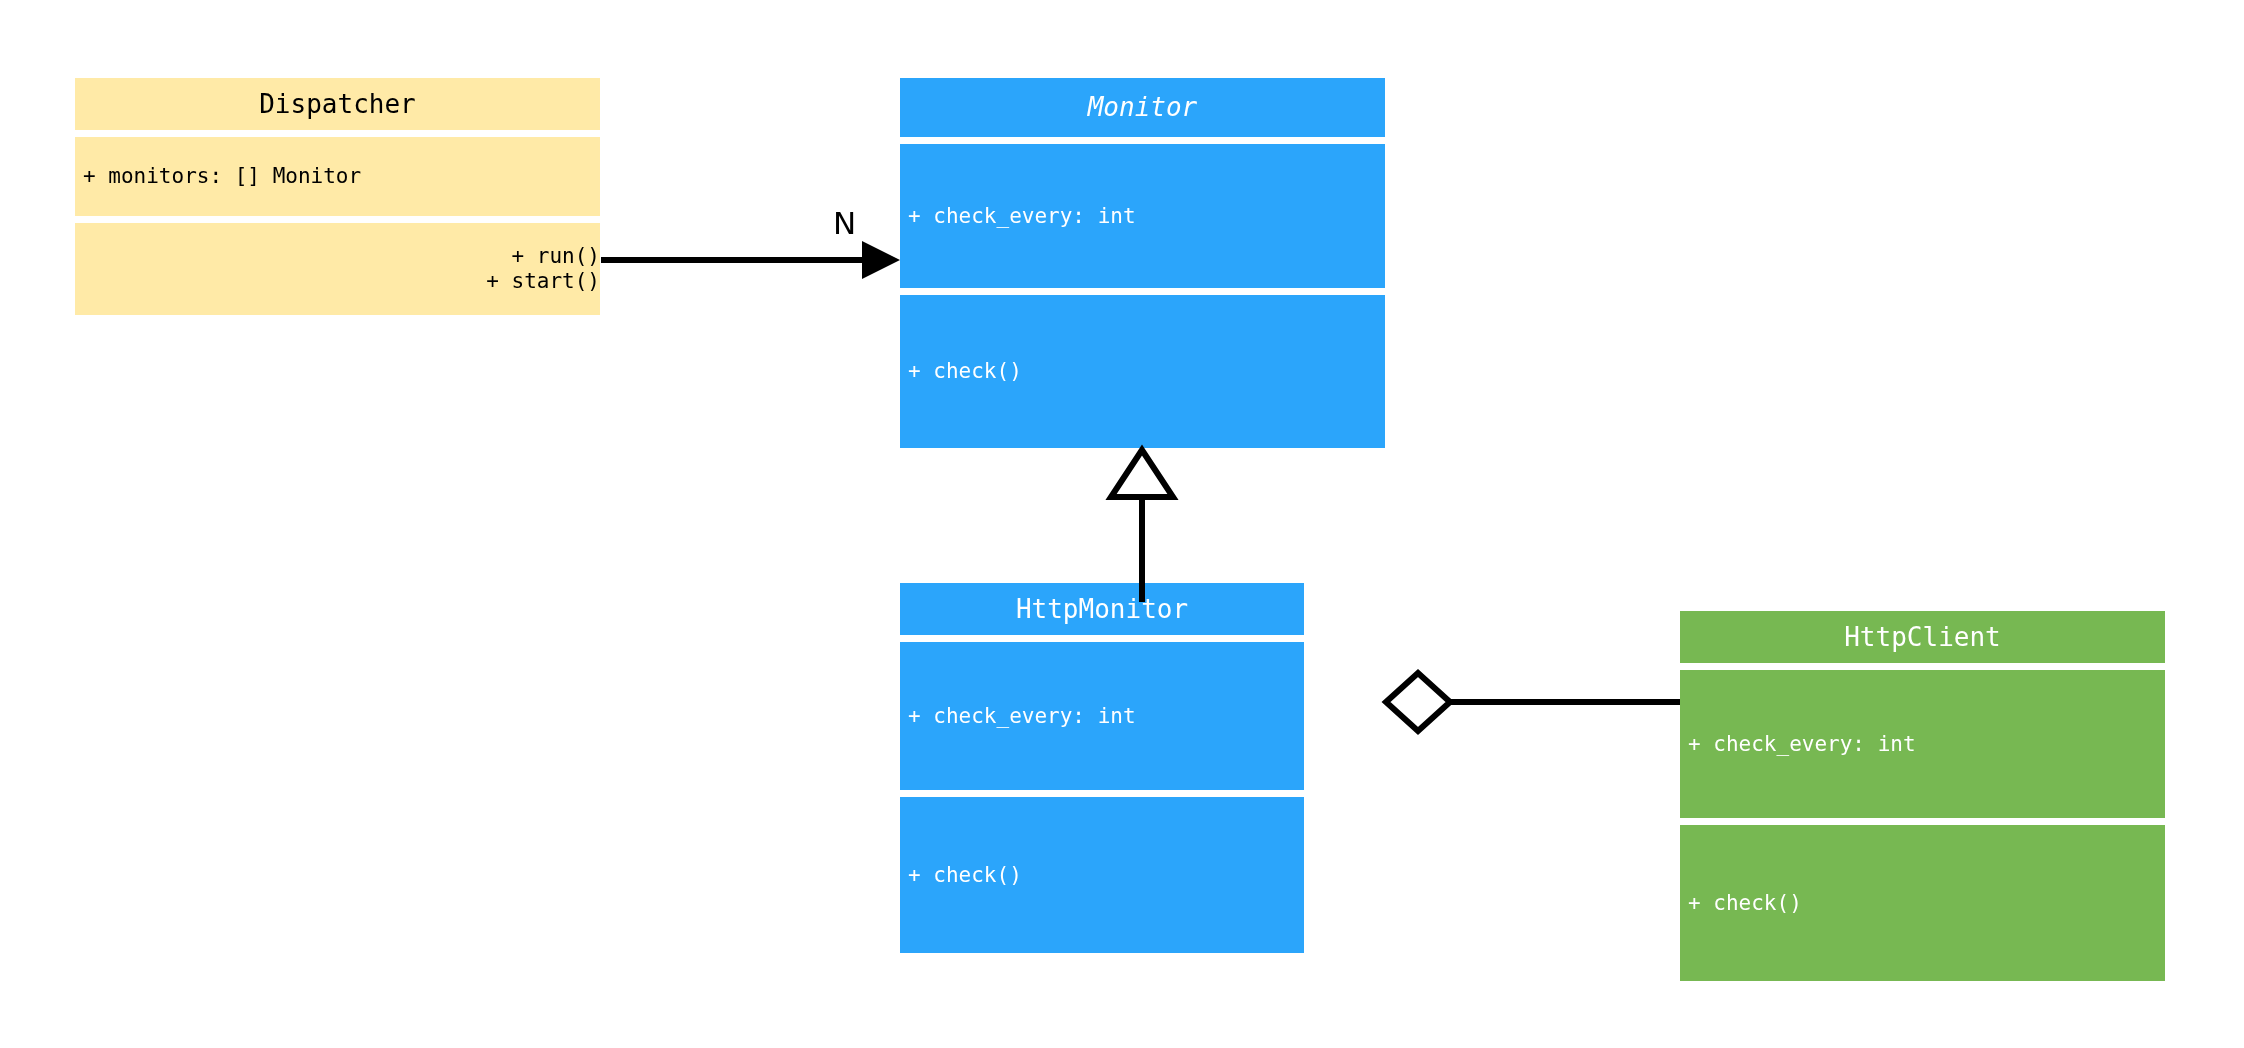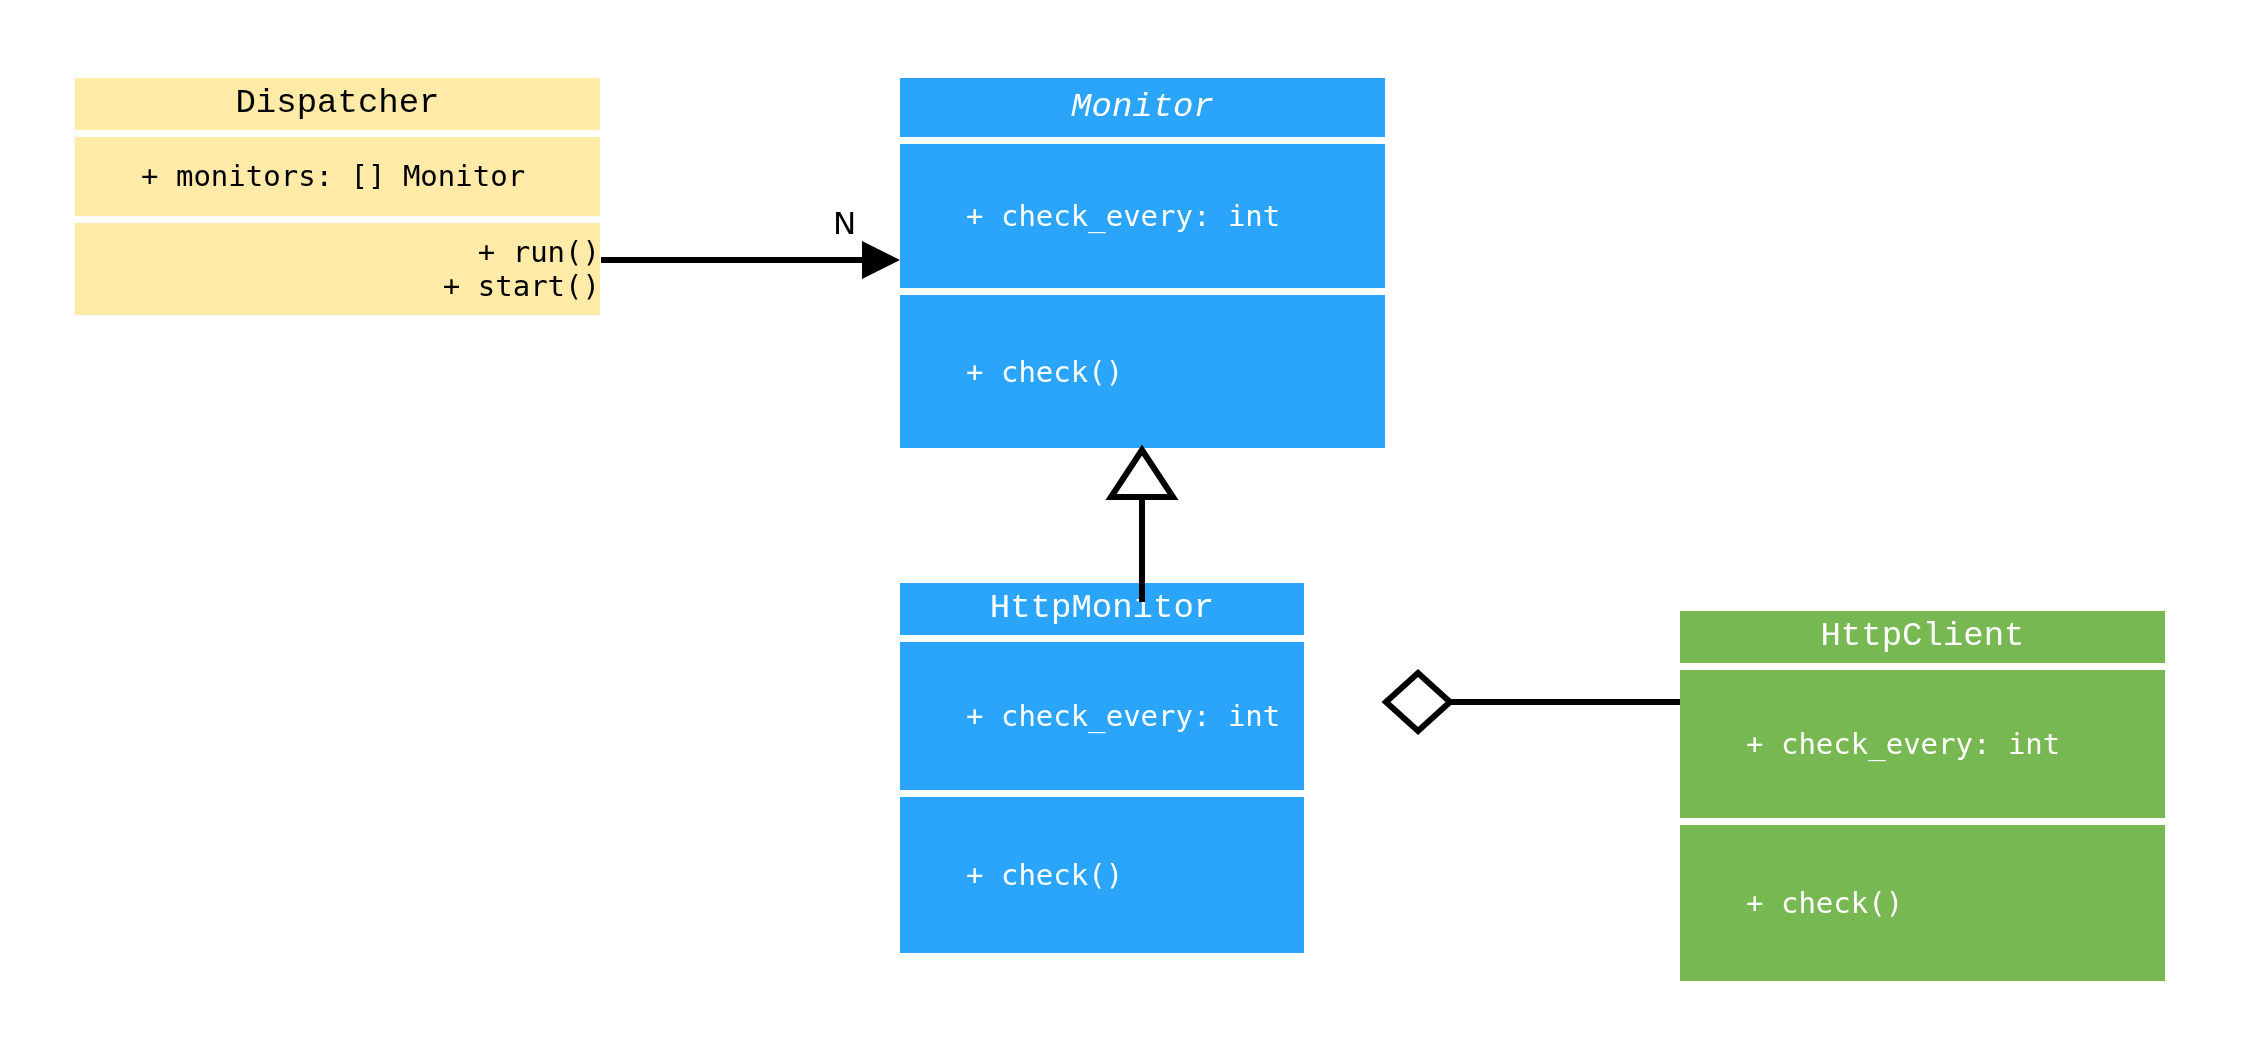--- a/index.html
+++ b/index.html
@@ -39,37 +39,35 @@
     justify-content: center;
     overflow: hidden;
   }
 
   .compartment.title-compartment {
     align-items: center;
     justify-content: center;
   }
 
   .class-title {
-    font-size: 34px;
+    font-size: 26px;
     letter-spacing: 0px;
     white-space: nowrap;
     line-height: 1.1;
-    font-family: Liberation Mono, monospace;
   }
 
   .class-title.abstract {
     font-style: italic;
   }
 
   .member-line {
-    font-size: 29px;
+    font-size: 21px;
     white-space: pre;
     line-height: 1.18;
-    padding-left: 18px;
-    margin-left: 48px;
+    padding-left: 8px;
   }
 
   
   .theme-yellow .compartment { background: #ffeaa7; }
   .theme-yellow .class-title,
   .theme-yellow .member-line { color: #000000; }
 
   .theme-blue .compartment { background: #2ba5fb; }
   .theme-blue .class-title,
   .theme-blue .member-line { color: #ffffff; }

